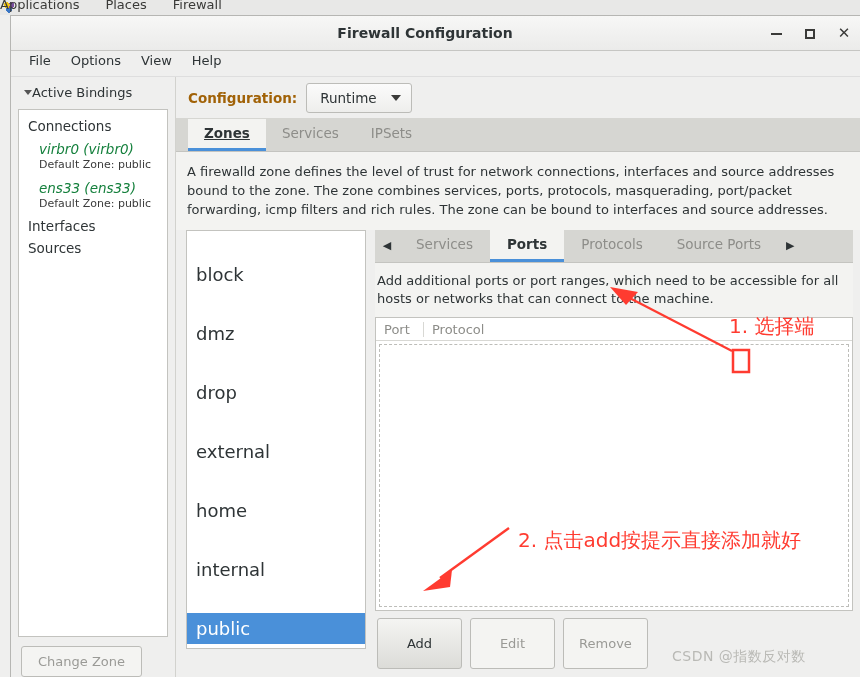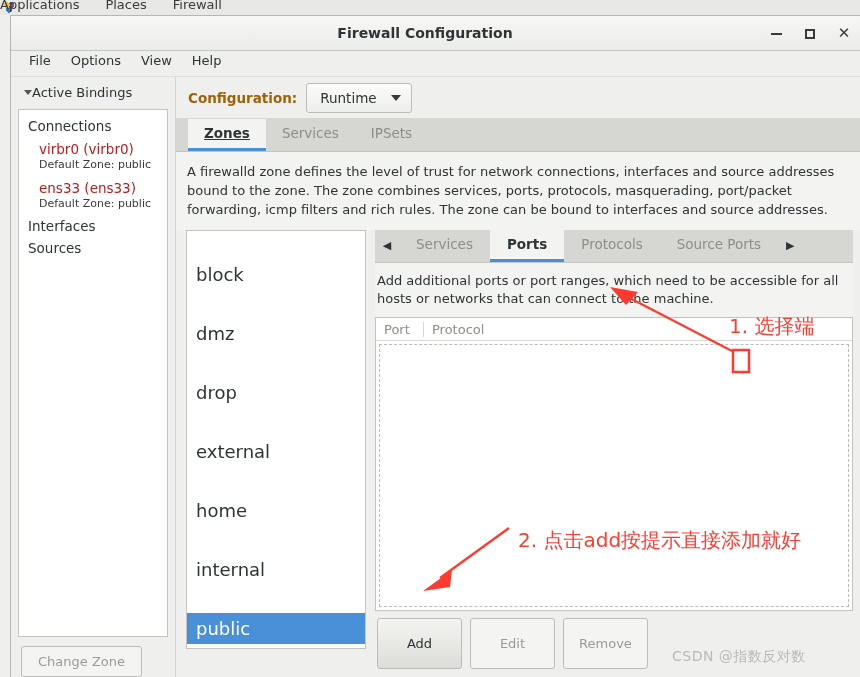--- a/index.html
+++ b/index.html
@@ -107,21 +107,21 @@
     flex: 1 1 auto;
     margin-bottom: 0;
     padding: 5px 0 0 0;
     overflow: hidden;
     height: 485px;
   }
   .bind-top {
     font-size: 13.5px; padding: 3px 0 3px 9px; color: #2e3436;
   }
   .bind-conn-name {
-    font-size: 13.5px; padding: 4px 0 0 20px; color: #b91c1c;
+    font-size: 13.5px; padding: 4px 0 0 20px; color: #15803d; font-style: italic;
   }
   .bind-conn-sub {
     font-size: 11px; padding: 1px 0 5px 20px; color: #3b3b3b;
   }
   .changezone-wrap { padding: 9px 0 0 3px; }
   .btn {
     font-size: 13px;
     border: 1px solid #bcbcb8;
     border-radius: 3px;
     background: linear-gradient(#fbfbfb, #f0f0ee);

